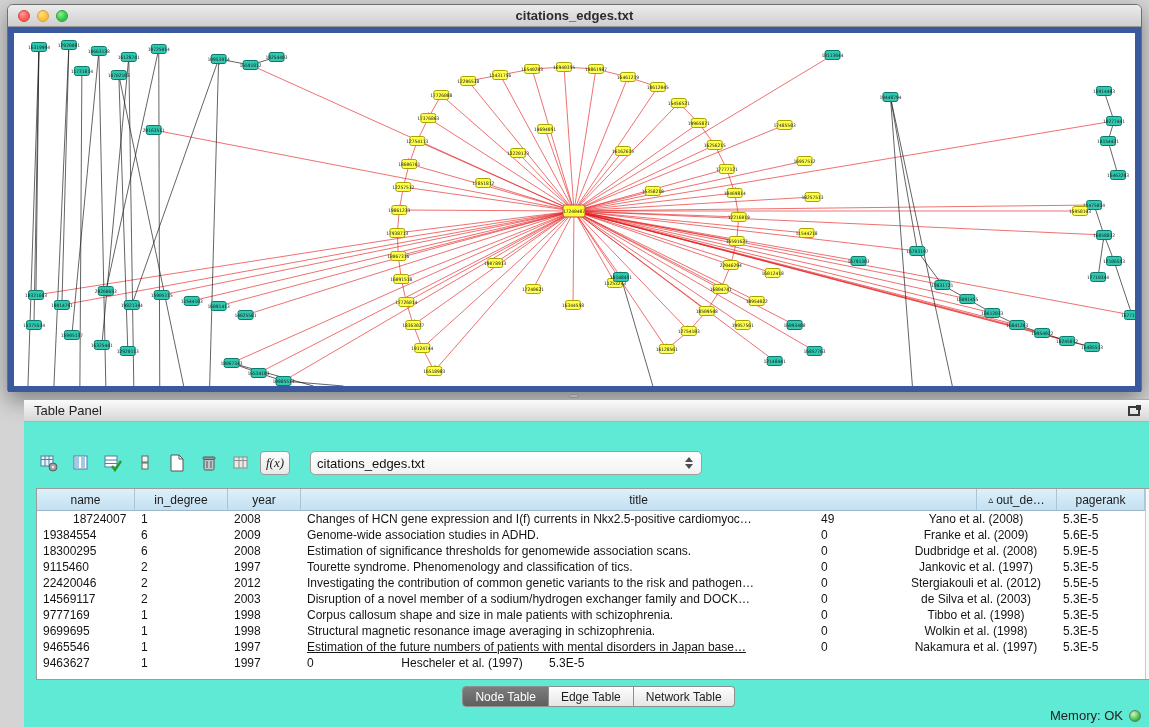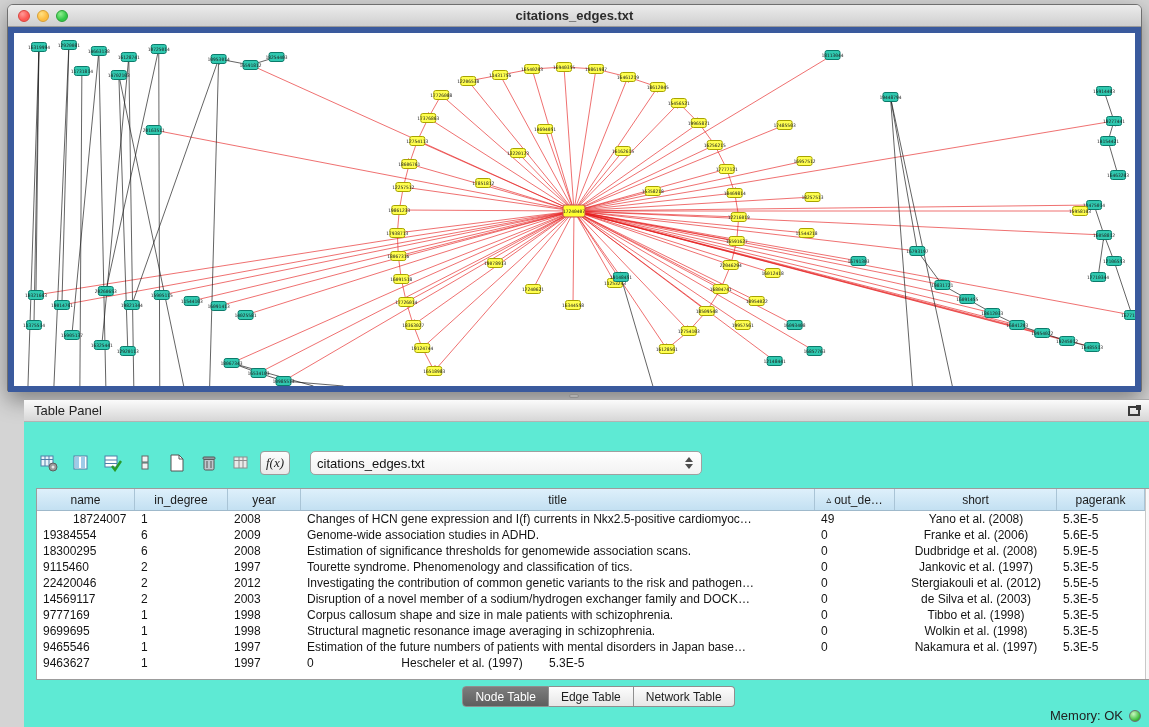--- a/index.html
+++ b/index.html
@@ -754,44 +754,41 @@
           <div class="gh-cell" style="width: 73px; flex: 0 0 73px;">
             <span>year</span>
           </div>
           <div class="gh-cell" style="width: 490px; flex: 1 0 490px;">
             <span>title</span>
           </div>
           <div class="gh-cell" style="width: 80px; flex: 0 0 80px;">
             <span class="sortg">▵</span>
             <span>out_de…</span>
           </div>
-          <div class="gh-cell" style="width: 162px; flex: 0 0 162px;">
-            <span>short</span>
-          </div>
           <div class="gh-cell" style="width: 88px; flex: 0 0 88px;">
             <span>pagerank</span>
           </div>
         </div>
       <div id="gbody">
           <div class="grow">
             <div class="g-cell" style="width: 98px; flex: 0 0 98px; padding-left: 36px;">18724007</div>
             <div class="g-cell" style="width: 93px; flex: 0 0 93px;">1</div>
             <div class="g-cell" style="width: 73px; flex: 0 0 73px;">2008</div>
             <div class="g-cell" style="width: 490px; flex: 1 0 490px;">Changes of HCN gene expression and I(f) currents in Nkx2.5-positive cardiomyoc…</div>
             <div class="g-cell" style="width: 80px; flex: 0 0 80px;">49</div>
             <div class="g-cell c-short" style="width: 162px; flex: 0 0 162px;">Yano et al. (2008)</div>
             <div class="g-cell" style="width: 88px; flex: 0 0 88px;">5.3E-5</div>
           </div>
           <div class="grow">
             <div class="g-cell" style="width: 98px; flex: 0 0 98px;">19384554</div>
             <div class="g-cell" style="width: 93px; flex: 0 0 93px;">6</div>
             <div class="g-cell" style="width: 73px; flex: 0 0 73px;">2009</div>
             <div class="g-cell" style="width: 490px; flex: 1 0 490px;">Genome-wide association studies in ADHD.</div>
             <div class="g-cell" style="width: 80px; flex: 0 0 80px;">0</div>
-            <div class="g-cell c-short" style="width: 162px; flex: 0 0 162px;">Franke et al. (2006)</div>
+            <div class="g-cell c-short" style="width: 162px; flex: 0 0 162px;">Franke et al. (2009)</div>
             <div class="g-cell" style="width: 88px; flex: 0 0 88px;">5.6E-5</div>
           </div>
           <div class="grow">
             <div class="g-cell" style="width: 98px; flex: 0 0 98px;">18300295</div>
             <div class="g-cell" style="width: 93px; flex: 0 0 93px;">6</div>
             <div class="g-cell" style="width: 73px; flex: 0 0 73px;">2008</div>
             <div class="g-cell" style="width: 490px; flex: 1 0 490px;">Estimation of significance thresholds for genomewide association scans.</div>
             <div class="g-cell" style="width: 80px; flex: 0 0 80px;">0</div>
             <div class="g-cell c-short" style="width: 162px; flex: 0 0 162px;">Dudbridge et al. (2008)</div>
             <div class="g-cell" style="width: 88px; flex: 0 0 88px;">5.9E-5</div>
@@ -838,21 +835,21 @@
             <div class="g-cell" style="width: 73px; flex: 0 0 73px;">1998</div>
             <div class="g-cell" style="width: 490px; flex: 1 0 490px;">Structural magnetic resonance image averaging in schizophrenia.</div>
             <div class="g-cell" style="width: 80px; flex: 0 0 80px;">0</div>
             <div class="g-cell c-short" style="width: 162px; flex: 0 0 162px;">Wolkin et al. (1998)</div>
             <div class="g-cell" style="width: 88px; flex: 0 0 88px;">5.3E-5</div>
           </div>
           <div class="grow">
             <div class="g-cell" style="width: 98px; flex: 0 0 98px;">9465546</div>
             <div class="g-cell" style="width: 93px; flex: 0 0 93px;">1</div>
             <div class="g-cell" style="width: 73px; flex: 0 0 73px;">1997</div>
-            <div class="g-cell" style="width: 490px; flex: 1 0 490px;">Estimation of the future numbers of patients with mental disorders in Japan base…</div>
+            <div class="g-cell" style="width: 490px; flex: 1 0 490px; text-decoration: underline;">Estimation of the future numbers of patients with mental disorders in Japan base…</div>
             <div class="g-cell" style="width: 80px; flex: 0 0 80px;">0</div>
             <div class="g-cell c-short" style="width: 162px; flex: 0 0 162px;">Nakamura et al. (1997)</div>
             <div class="g-cell" style="width: 88px; flex: 0 0 88px;">5.3E-5</div>
           </div>
           <div class="grow">
             <div class="g-cell" style="width: 98px; flex: 0 0 98px;">9463627</div>
             <div class="g-cell" style="width: 93px; flex: 0 0 93px;">1</div>
             <div class="g-cell" style="width: 73px; flex: 0 0 73px;">1997</div>
             <div class="g-cell" style="width: 80px; flex: 0 0 80px;">0</div>
             <div class="g-cell c-short" style="width: 162px; flex: 0 0 162px;">Hescheler et al. (1997)</div>

